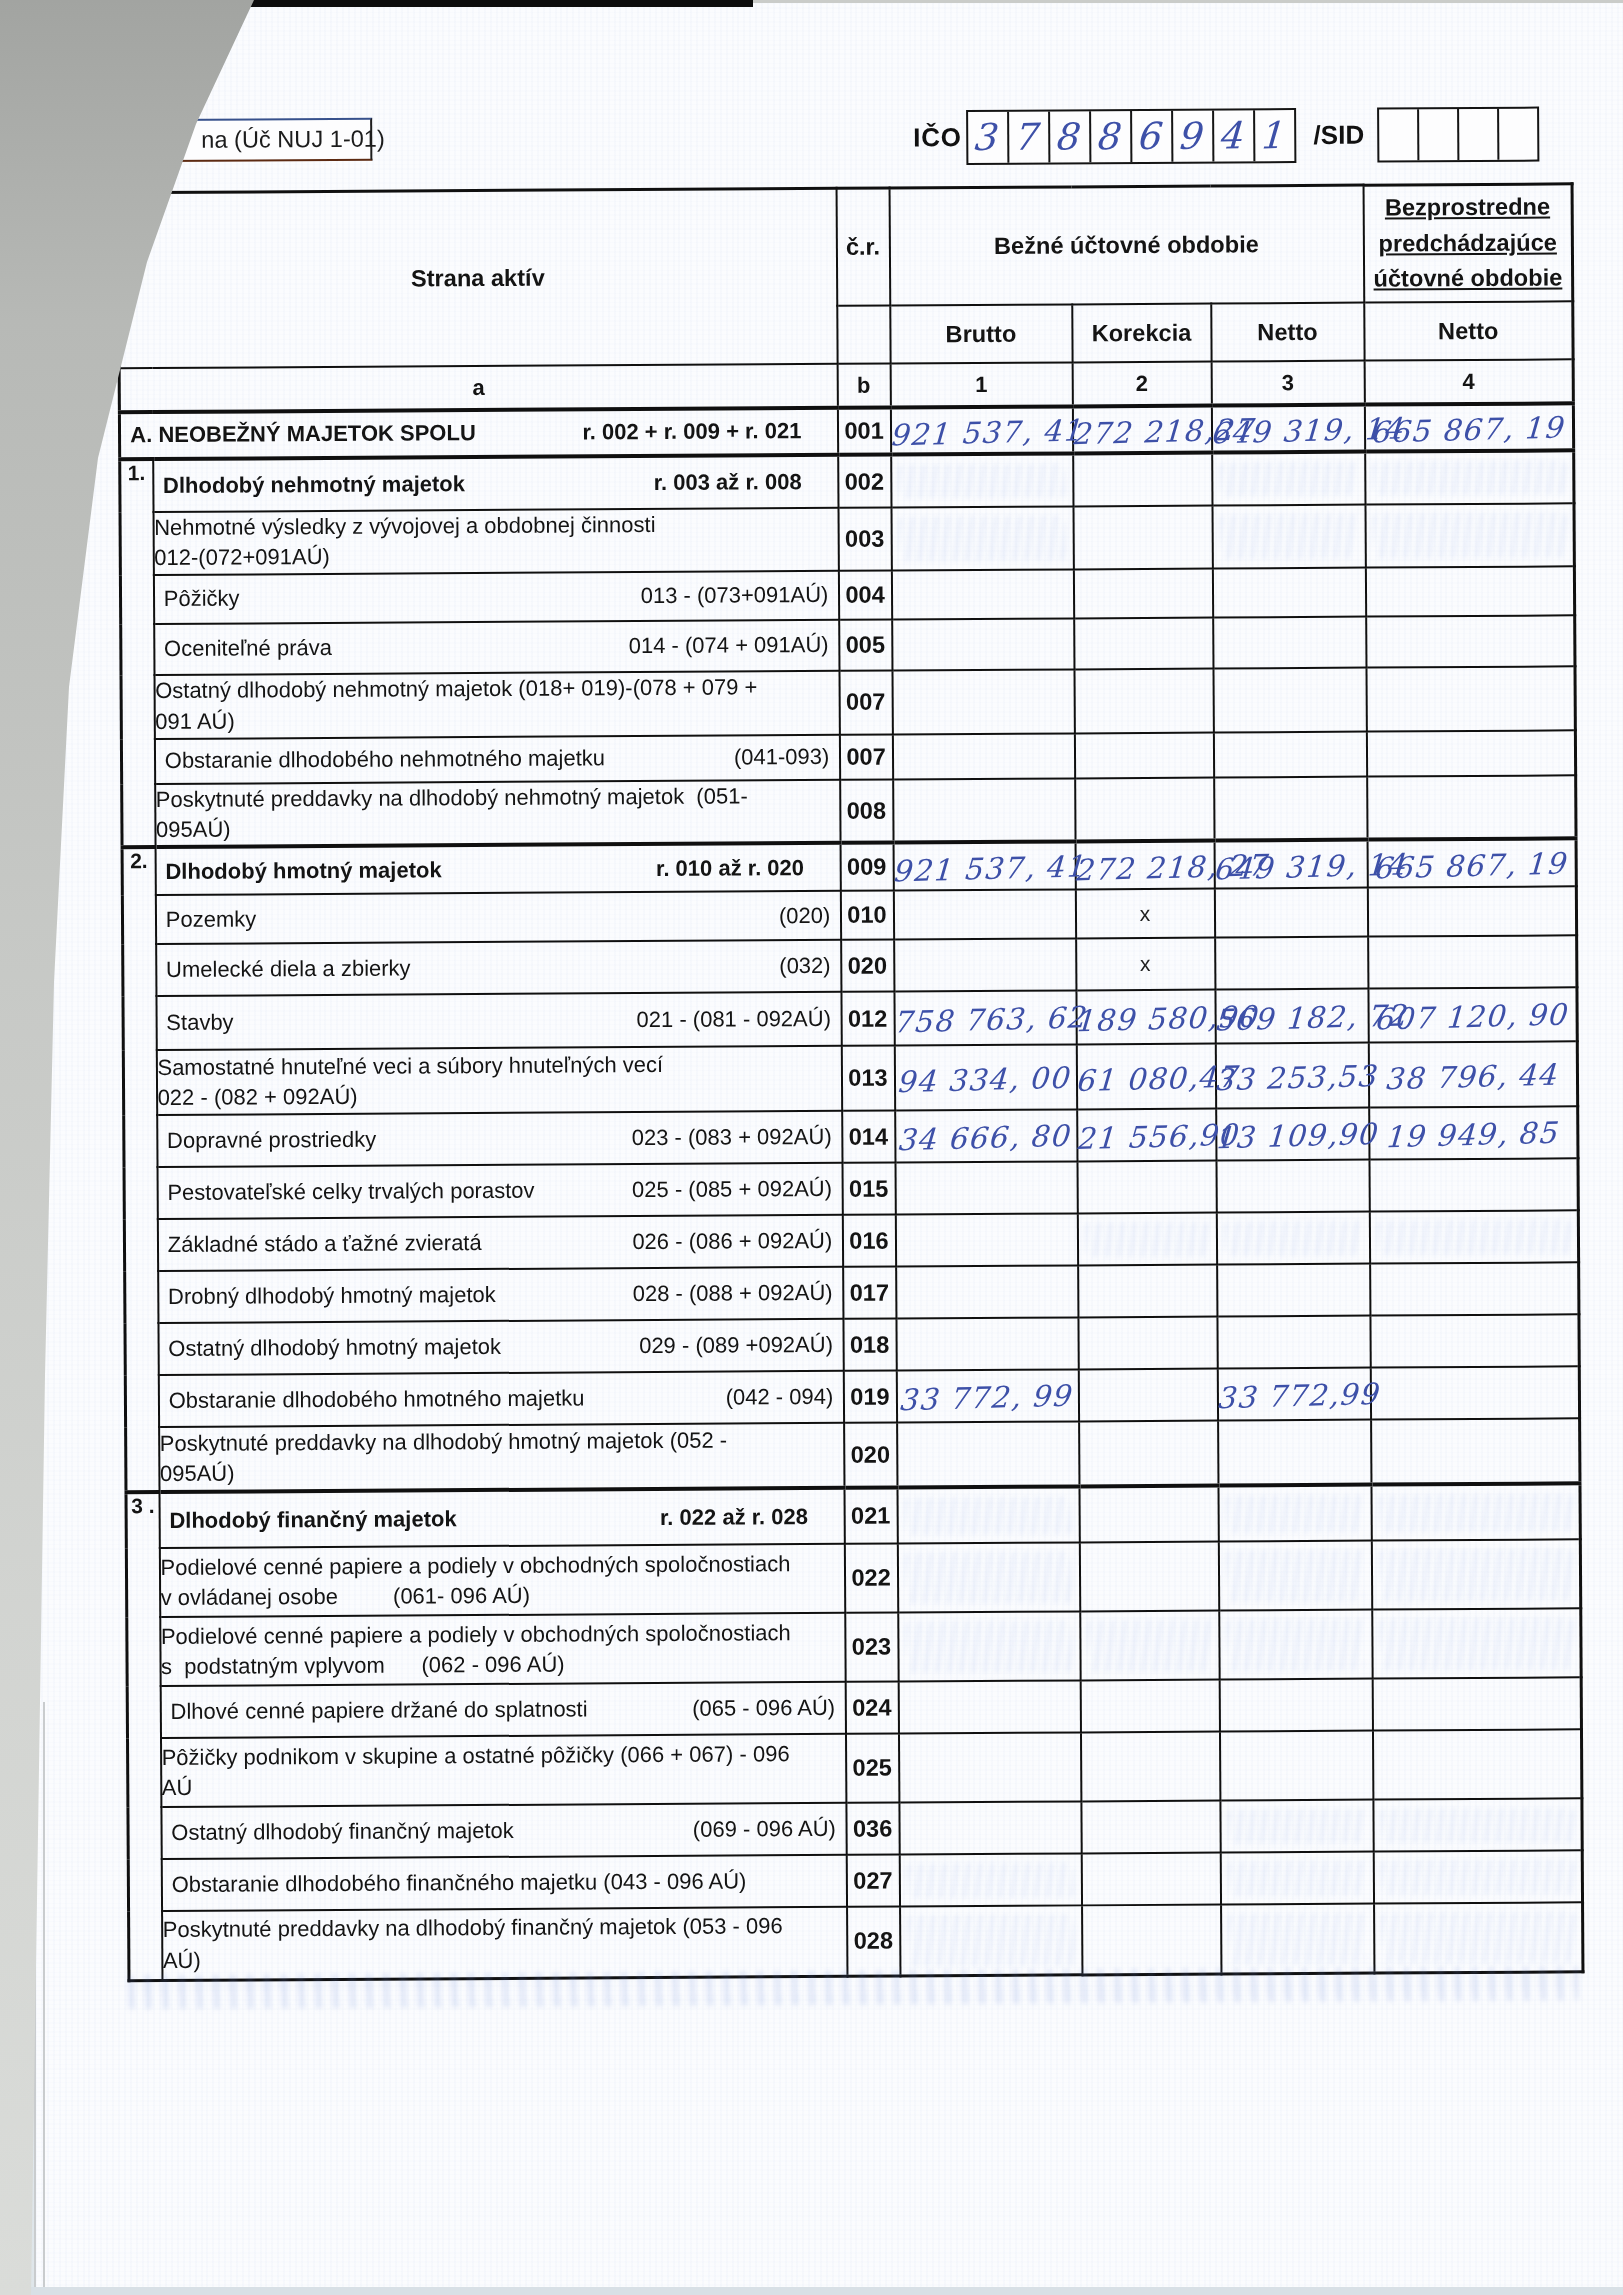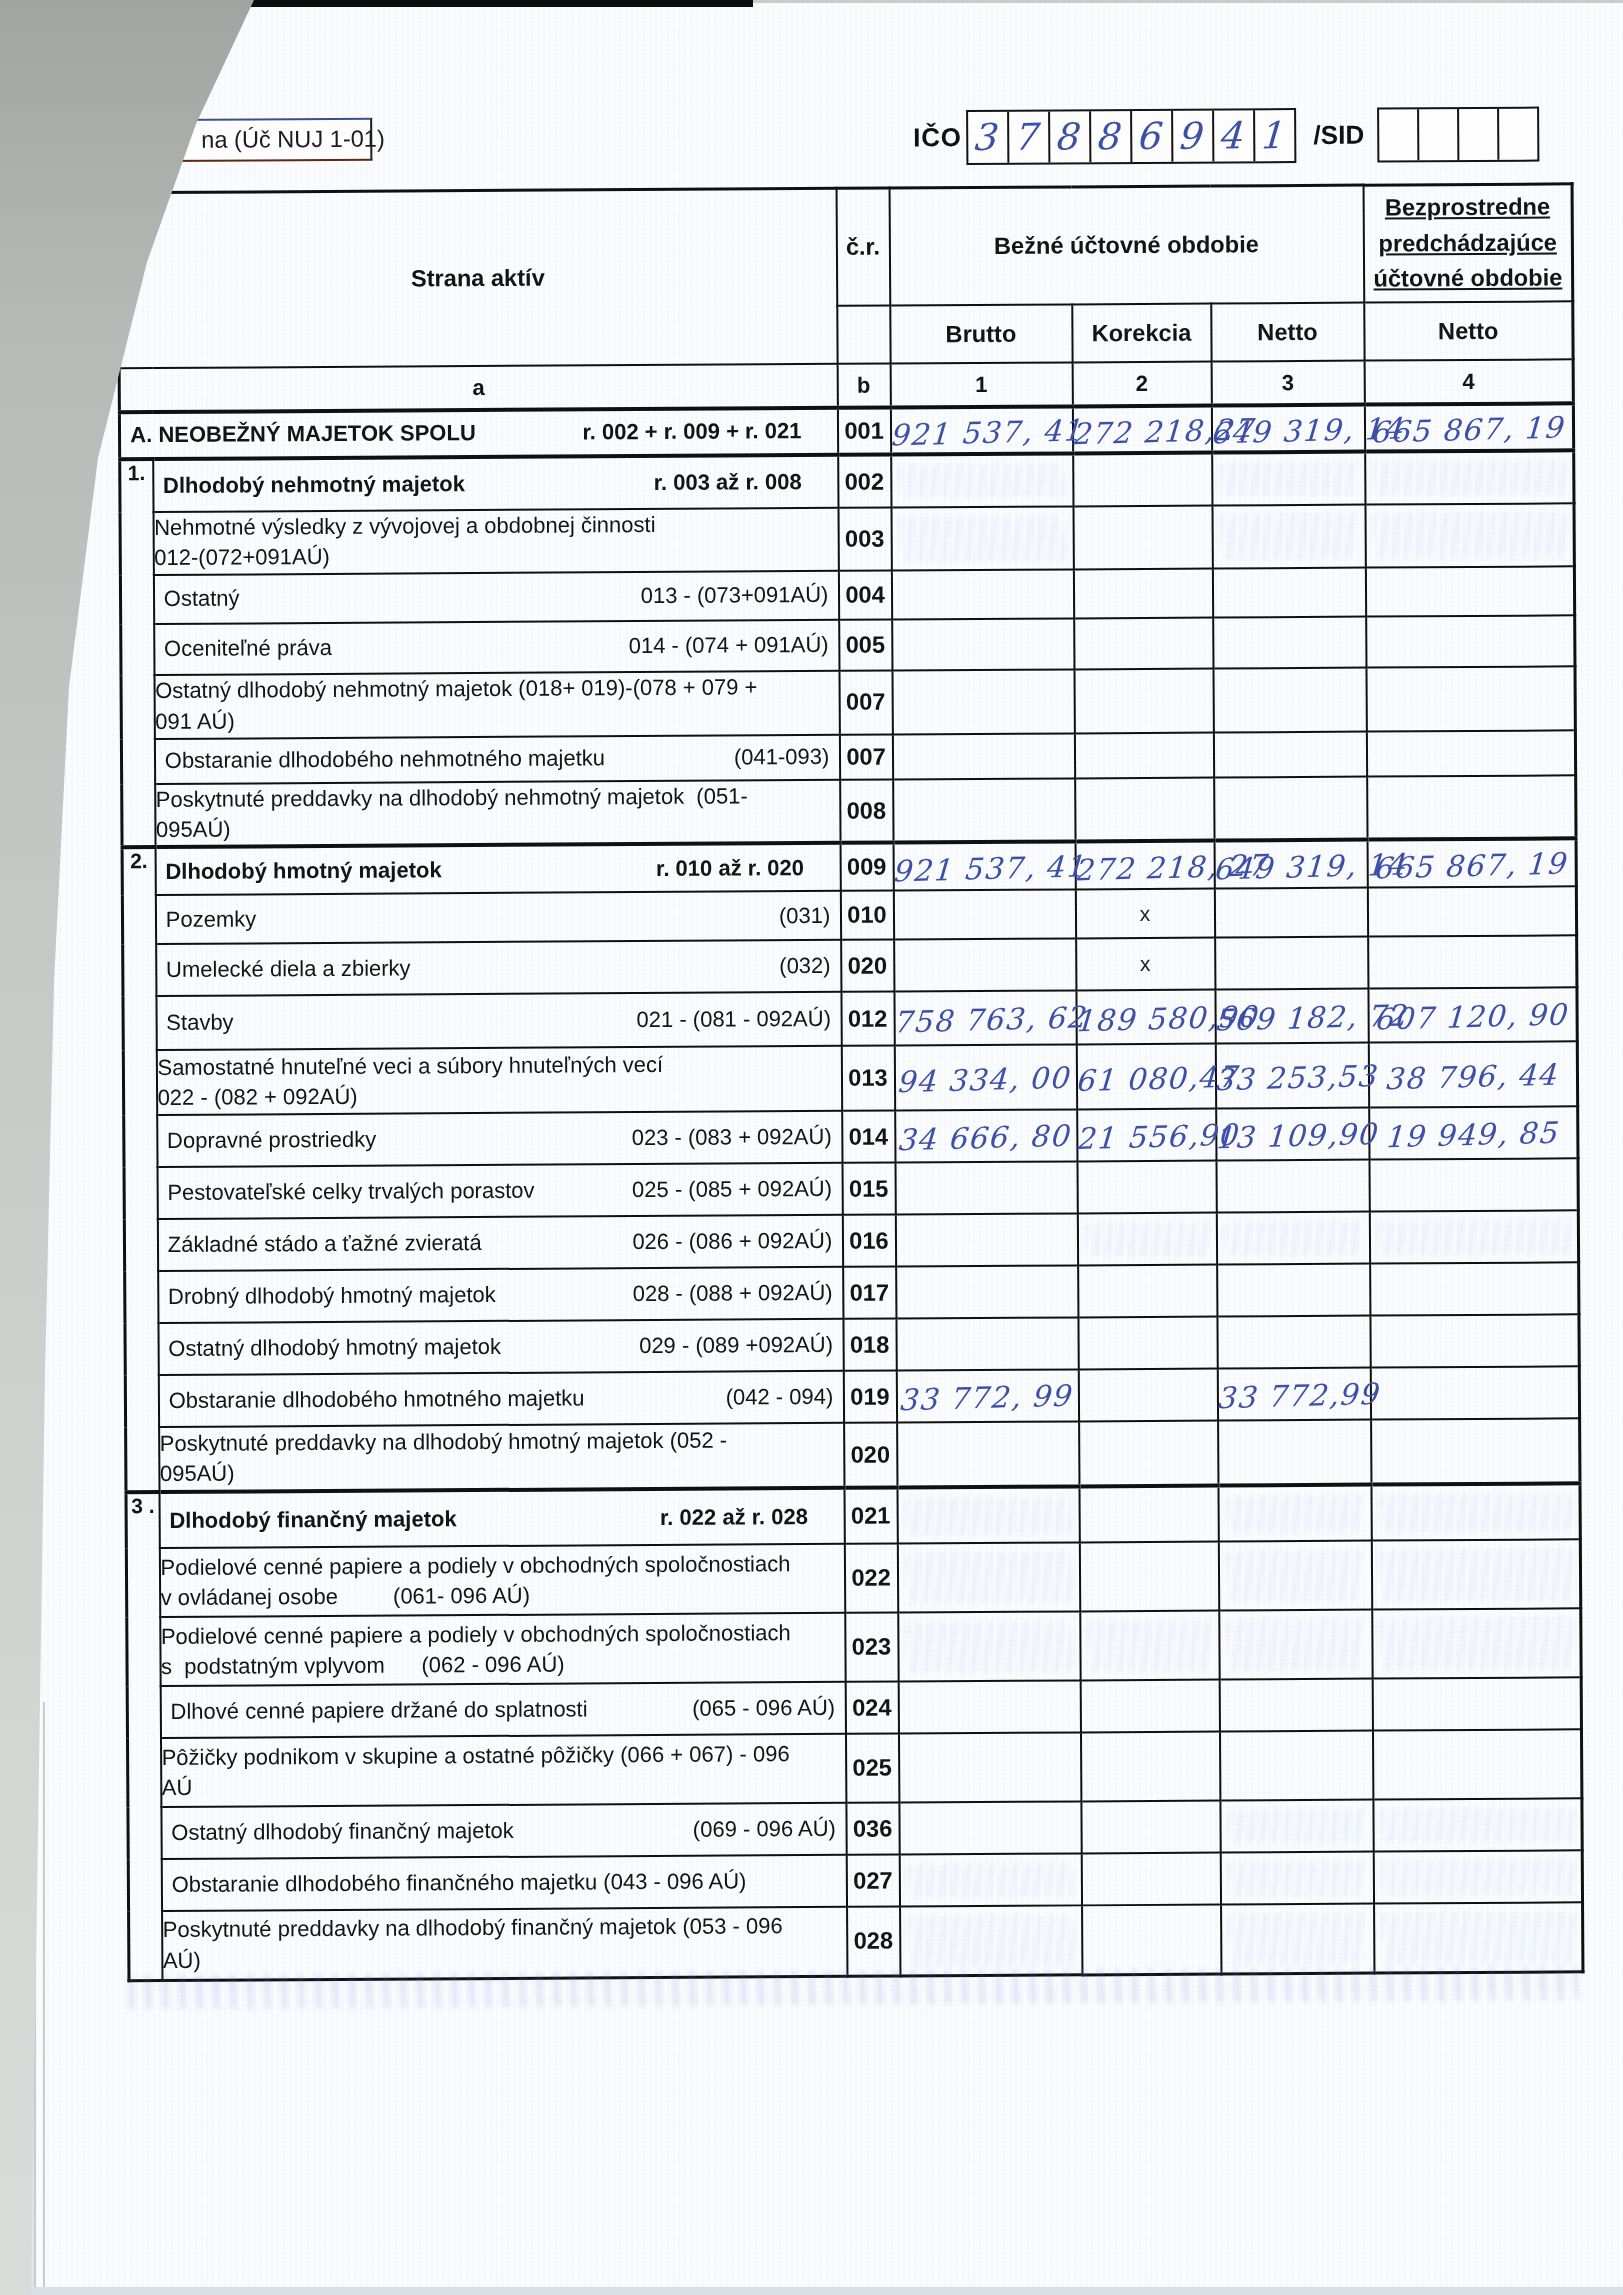--- a/index.html
+++ b/index.html
@@ -189,21 +189,21 @@
             </td>
             <td class="cr">003</td>
             <td class="val ghost"></td>
             <td class="val"></td>
             <td class="val ghost"></td>
             <td class="val ghost"></td>
           </tr>
           <tr style="height: 49px;">
             <td class="lab one">
               <div class="flex">
-                <span>Ostatný</span>
+                <span>Pôžičky</span>
                 <span class="code">013 - (073+091AÚ)</span>
               </div>
             </td>
             <td class="cr">004</td>
             <td class="val"></td>
             <td class="val"></td>
             <td class="val"></td>
             <td class="val"></td>
           </tr>
           <tr style="height: 51px;">
@@ -265,21 +265,21 @@
             <td class="cr">009</td>
             <td class="val"><span class="ink">921 537, 41</span></td>
             <td class="val"><span class="ink">272 218, 27</span></td>
             <td class="val"><span class="ink">649 319, 14</span></td>
             <td class="val"><span class="ink">665 867, 19</span></td>
           </tr>
           <tr style="height: 49px;">
             <td class="lab one">
               <div class="flex">
                 <span>Pozemky</span>
-                <span class="code">(031)</span>
+                <span class="code">(020)</span>
               </div>
             </td>
             <td class="cr">010</td>
             <td class="val"></td>
             <td class="val x">x</td>
             <td class="val"></td>
             <td class="val"></td>
           </tr>
           <tr style="height: 52px;">
             <td class="lab one">

